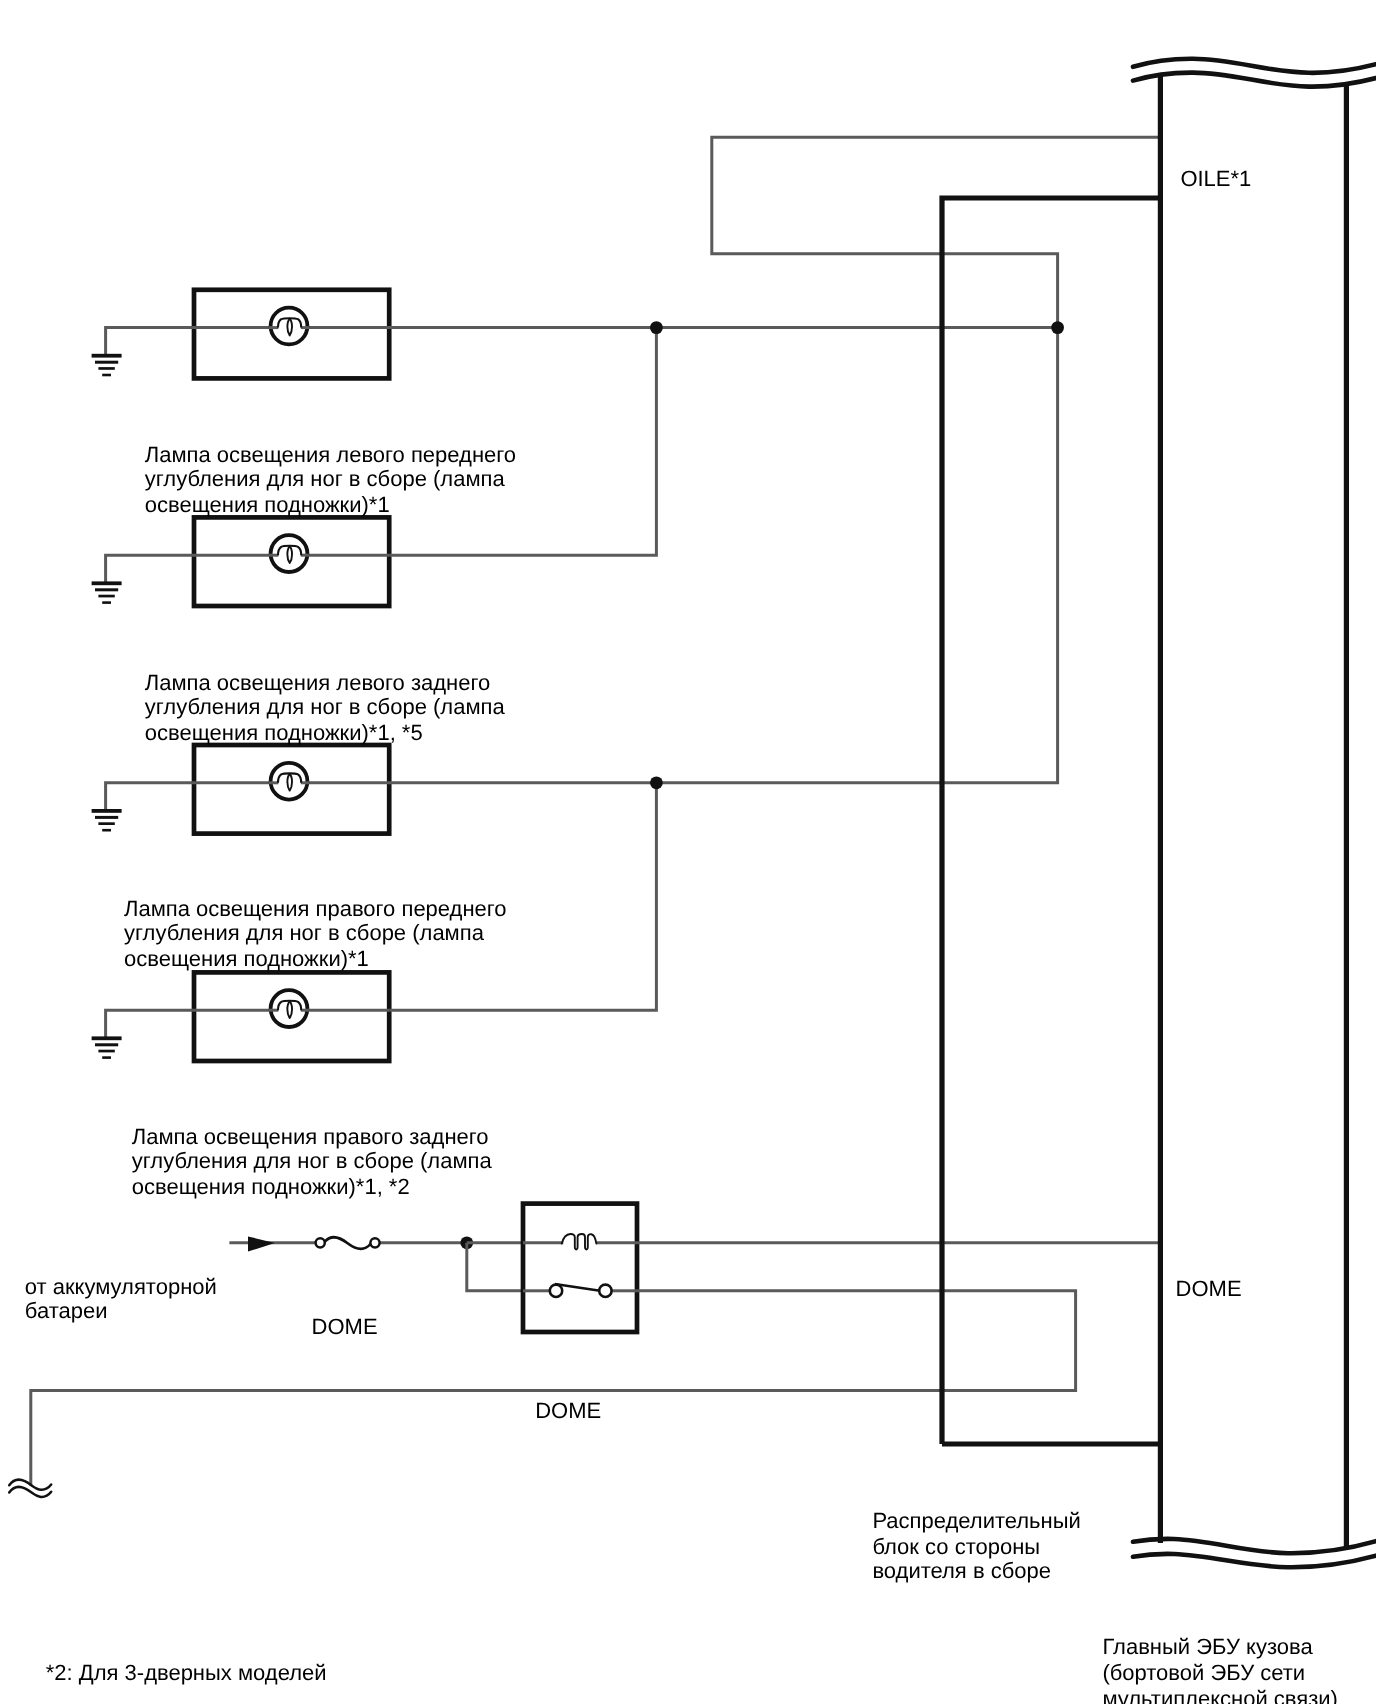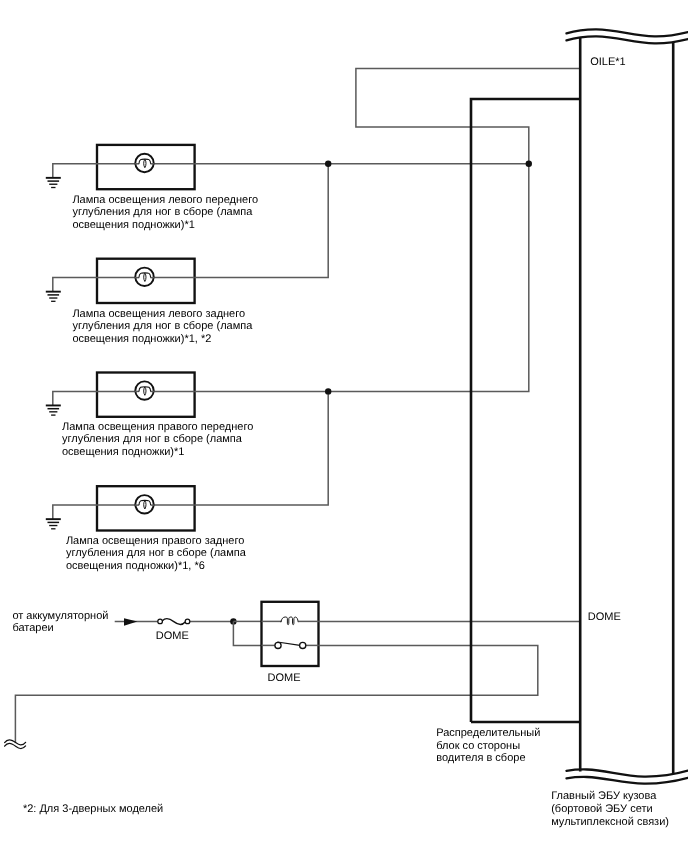--- a/index.html
+++ b/index.html
@@ -1,19 +1,19 @@
 <!DOCTYPE html>
 <html><head>
 <meta charset="utf-8">
 <style>
   html,body{margin:0;padding:0;background:#ffffff;}
   body{width:688px;height:852px;overflow:hidden;font-family:"Liberation Sans",sans-serif;-webkit-font-smoothing:antialiased;text-rendering:geometricPrecision;}
   #page{position:relative;width:688px;height:852px;background:#fff;}
   svg{display:block;}
-  .lbl{position:absolute;font-family:"Liberation Sans",sans-serif;font-size:11px;color:#000;line-height:12.75px;white-space:pre;}
+  .lbl{position:absolute;font-family:"Liberation Sans",sans-serif;font-size:11px;color:#000;line-height:12.75px;white-space:pre;margin-top:28px;}
 </style>
 </head>
 <body>
 
 <div id="page">
 
 <svg id="diagram" width="688" height="852" viewBox="0 0 688 852">
   <defs>
     <g id="lamp-sym">
       <circle cx="0" cy="0" r="9.2" fill="#ffffff" stroke="#111" stroke-width="1.9"></circle>
@@ -127,27 +127,27 @@
     <path d="M 566.5 770.9 C 574 769.6, 580 769.3, 587 769.5 C 606 770.2, 623 776.3, 644 776.6 C 660 776.8, 674 774.6, 688 770.6" fill="none" stroke="#111" stroke-width="2.3" stroke-linecap="round"></path>
     <path d="M 566.5 778.4 C 574 777.1, 580 776.8, 587 777.0 C 606 777.7, 623 783.3, 644 783.6 C 660 783.8, 674 781.6, 688 777.8" fill="none" stroke="#111" stroke-width="2.3" stroke-linecap="round"></path>
   </g>
 </svg>
 
 <div class="lbl" style="left:72.4px;top:193.6px">Лампа освещения левого переднего
 углубления для ног в сборе (лампа
 освещения подножки)*1</div>
 <div class="lbl" style="left:72.4px;top:307.6px">Лампа освещения левого заднего
 углубления для ног в сборе (лампа
-освещения подножки)*1, *2</div>
+освещения подножки)*1, *5</div>
 <div class="lbl" style="left:62px;top:420.6px">Лампа освещения правого переднего
 углубления для ног в сборе (лампа
 освещения подножки)*1</div>
 <div class="lbl" style="left:65.9px;top:534.6px">Лампа освещения правого заднего
 углубления для ног в сборе (лампа
-освещения подножки)*1, *6</div>
+освещения подножки)*1, *2</div>
 <div class="lbl" style="left:12.4px;top:609.5px">от аккумуляторной
 батареи</div>
 <div class="lbl" style="left:155.8px;top:629.5px">DOME</div>
 <div class="lbl" style="left:267.6px;top:671.7px">DOME</div>
 <div class="lbl" style="left:590.2px;top:56.4px">OILE*1</div>
 <div class="lbl" style="left:587.8px;top:610.6px">DOME</div>
 <div class="lbl" style="left:551.2px;top:790px">Главный ЭБУ кузова
 (бортовой ЭБУ сети
 мультиплексной связи)</div>
 <div class="lbl" style="left:436.2px;top:726.9px">Распределительный

